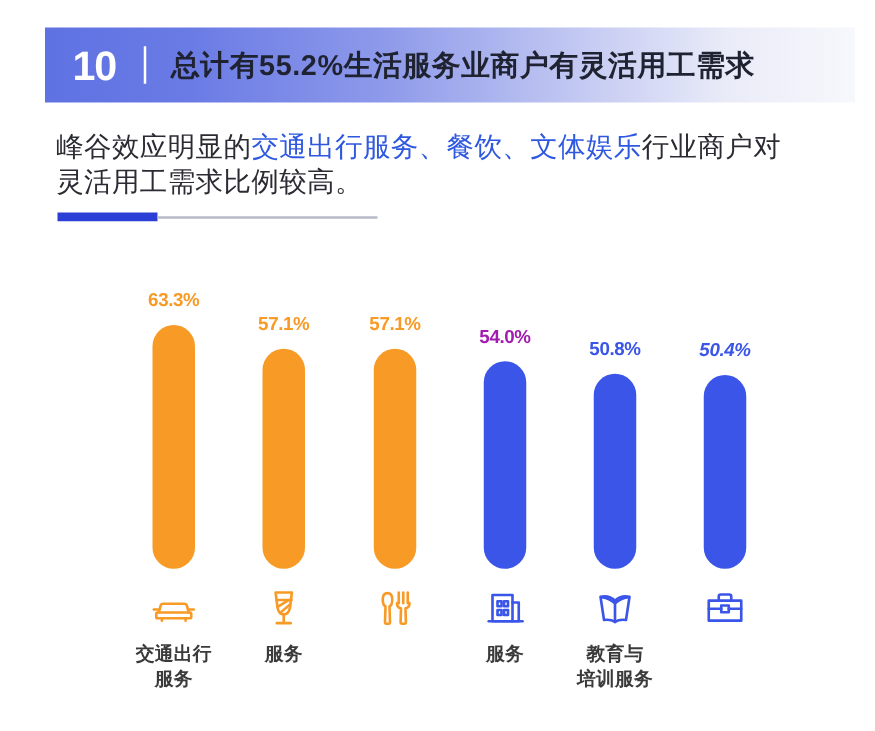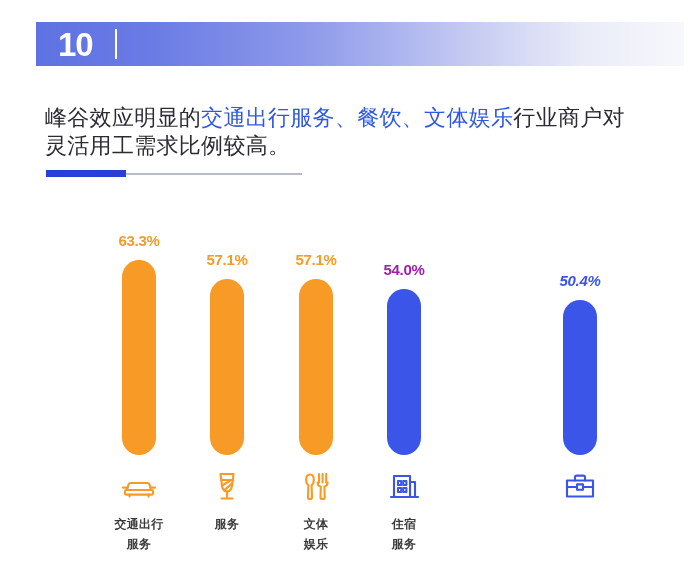--- a/index.html
+++ b/index.html
@@ -14,21 +14,21 @@
     overflow: hidden;
     position: relative;
   }
 
   
   .header-band {
     position: absolute;
     left: 36px;
     top: 22px;
     width: 648px;
-    height: 44px;
+    height: 60px;
     background: linear-gradient(90deg, #5f72e2 0%, #6a7be5 18%, #8e9aea 42%, #c3c9f2 66%, #e9ebf8 84%, #f7f8fc 100%);
     display: flex;
     align-items: center;
   }
   .header-number {
     color: #ffffff;
     font-size: 33px;
     font-weight: bold;
     letter-spacing: -1px;
     margin-left: 22px;
@@ -127,33 +127,34 @@
     display: flex;
     align-items: center;
     justify-content: center;
   }
   .cat-label {
     position: absolute;
     left: 0;
     width: 88px;
     top: 514px;
     text-align: center;
-    font-size: 12px;
+    font-size: 15px;
     line-height: 20px;
     color: #3a3a3a;
     font-weight: bold;
     letter-spacing: 0.2px;
   }
 </style>
 </head>
 <body>
 
 <div class="header-band">
   <div class="header-number">10</div>
   <div class="header-sep"></div>
+  <div class="header-title">总计有55.2%生活服务业商户有灵活用工需求</div>
 </div>
 
 <div class="subtitle"><span>峰谷效应明显的</span><span class="hl">交通出行服务、餐饮、文体娱乐</span><span>行业商户对灵活用工需求比例较高。</span></div>
 
 <div class="divider">
   <div class="divider-thick"></div>
   <div class="divider-thin"></div>
 </div>
 
 <div class="chart" id="chart-root">
@@ -191,43 +192,54 @@
     </div>
     <div class="bar-group" style="left: 272px; top: 0px; height: 585px;">
       <div class="bar-value" style="top: 251px; color: rgb(248, 154, 38);">57.1%</div>
       <div class="bar-shape" style="top: 279px; height: 176px; background: rgb(248, 154, 38);"></div>
       <div class="icon-wrap">
         <svg width="40" height="40" viewBox="0 0 40 40">
           <path fill="none" stroke="#f89a26" stroke-width="2.1" stroke-linecap="round" stroke-linejoin="round" d="M14 8.5 Q17.8 8.5 17.8 13.6 Q17.8 18 15.6 19.2 L16 31.5 Q16 33 14 33 Q12 33 12 31.5 L12.4 19.2 Q10.2 18 10.2 13.6 Q10.2 8.5 14 8.5 Z"></path>
           <path fill="none" stroke="#f89a26" stroke-width="2.1" stroke-linecap="round" stroke-linejoin="round" d="M23 8 L23 16.5 M26.6 8 L26.6 16.5 M30.2 8 L30.2 16.5"></path>
           <path fill="none" stroke="#f89a26" stroke-width="2.1" stroke-linecap="round" stroke-linejoin="round" d="M21.6 16.5 Q21.6 20 24.8 20.6 L24.5 31.5 Q24.5 33 26.6 33 Q28.7 33 28.7 31.5 L28.4 20.6 Q31.6 20 31.6 16.5"></path>
         </svg>
-      </div>
-      <div class="cat-label">
-        <div>文体</div>
-        <div>娱乐</div>
       </div>
     </div>
     <div class="bar-group" style="left: 360px; top: 0px; height: 585px;">
       <div class="bar-value" style="top: 261px; color: #a21caf;">54.0%</div>
       <div class="bar-shape" style="top: 289px; height: 166px; background: rgb(58, 85, 232);"></div>
       <div class="icon-wrap">
         <svg width="40" height="40" viewBox="0 0 40 40">
           <path fill="none" stroke="#3a55e8" stroke-width="2.1" stroke-linecap="round" stroke-linejoin="round" d="M10 10 L26 10 L26 31 L10 31 Z"></path>
           <path fill="none" stroke="#3a55e8" stroke-width="2.1" stroke-linecap="round" stroke-linejoin="round" d="M26 16 L31 16 L31 31 L26 31"></path>
           <path fill="none" stroke="#3a55e8" stroke-width="2.1" stroke-linecap="round" stroke-linejoin="round" d="M14 15 L17.2 15 L17.2 19 L14 19 Z"></path>
           <path fill="none" stroke="#3a55e8" stroke-width="2.1" stroke-linecap="round" stroke-linejoin="round" d="M19.2 15 L22.4 15 L22.4 19 L19.2 19 Z"></path>
           <path fill="none" stroke="#3a55e8" stroke-width="2.1" stroke-linecap="round" stroke-linejoin="round" d="M14 22 L17.2 22 L17.2 26 L14 26 Z"></path>
           <path fill="none" stroke="#3a55e8" stroke-width="2.1" stroke-linecap="round" stroke-linejoin="round" d="M19.2 22 L22.4 22 L22.4 26 L19.2 26 Z"></path>
           <path fill="none" stroke="#3a55e8" stroke-width="2.1" stroke-linecap="round" stroke-linejoin="round" d="M7 31 L34 31"></path>
         </svg>
       </div>
       <div class="cat-label">
-        <div>住宿</div>
         <div>服务</div>
+      </div>
+    </div>
+    <div class="bar-group" style="left: 448px; top: 0px; height: 585px;">
+      <div class="bar-value" style="top: 271px; color: rgb(58, 85, 232);">50.8%</div>
+      <div class="bar-shape" style="top: 299px; height: 156px; background: rgb(58, 85, 232);"></div>
+      <div class="icon-wrap">
+        <svg width="40" height="40" viewBox="0 0 40 40">
+          <path fill="none" stroke="#3a55e8" stroke-width="2.1" stroke-linecap="round" stroke-linejoin="round" d="M20 14.6 L20 31.5"></path>
+          <path fill="none" stroke="#3a55e8" stroke-width="2.1" stroke-linecap="round" stroke-linejoin="round" d="M20 14.6 Q15.5 10 8.4 11.4 L11.2 30 Q16.4 29.2 20 31.5"></path>
+          <path fill="none" stroke="#3a55e8" stroke-width="2.1" stroke-linecap="round" stroke-linejoin="round" d="M20 14.6 Q24.5 10 31.6 11.4 L28.8 30 Q23.6 29.2 20 31.5"></path>
+          <path fill="none" stroke="#3a55e8" stroke-width="2.1" stroke-linecap="round" stroke-linejoin="round" d="M9.6 11.8 Q15.6 12.8 20 16.6 M30.4 11.8 Q24.4 12.8 20 16.6"></path>
+        </svg>
+      </div>
+      <div class="cat-label">
+        <div>教育与</div>
+        <div>培训服务</div>
       </div>
     </div>
     <div class="bar-group" style="left: 536px; top: 0px; height: 585px;">
       <div class="bar-value" style="top: 272px; color: rgb(58, 85, 232); font-style: italic;">50.4%</div>
       <div class="bar-shape" style="top: 300px; height: 155px; background: rgb(58, 85, 232);"></div>
       <div class="icon-wrap">
         <svg width="40" height="40" viewBox="0 0 40 40">
           <path fill="none" stroke="#3a55e8" stroke-width="2.1" stroke-linecap="round" stroke-linejoin="round" d="M7 14.5 L33 14.5 L33 30.5 L7 30.5 Z"></path>
           <path fill="none" stroke="#3a55e8" stroke-width="2.1" stroke-linecap="round" stroke-linejoin="round" d="M15 14.5 L15 11.2 Q15 9.6 16.6 9.6 L23.4 9.6 Q25 9.6 25 11.2 L25 14.5"></path>
           <path fill="none" stroke="#3a55e8" stroke-width="2.1" stroke-linecap="round" stroke-linejoin="round" d="M7 21 L17 21 M23 21 L33 21"></path>

